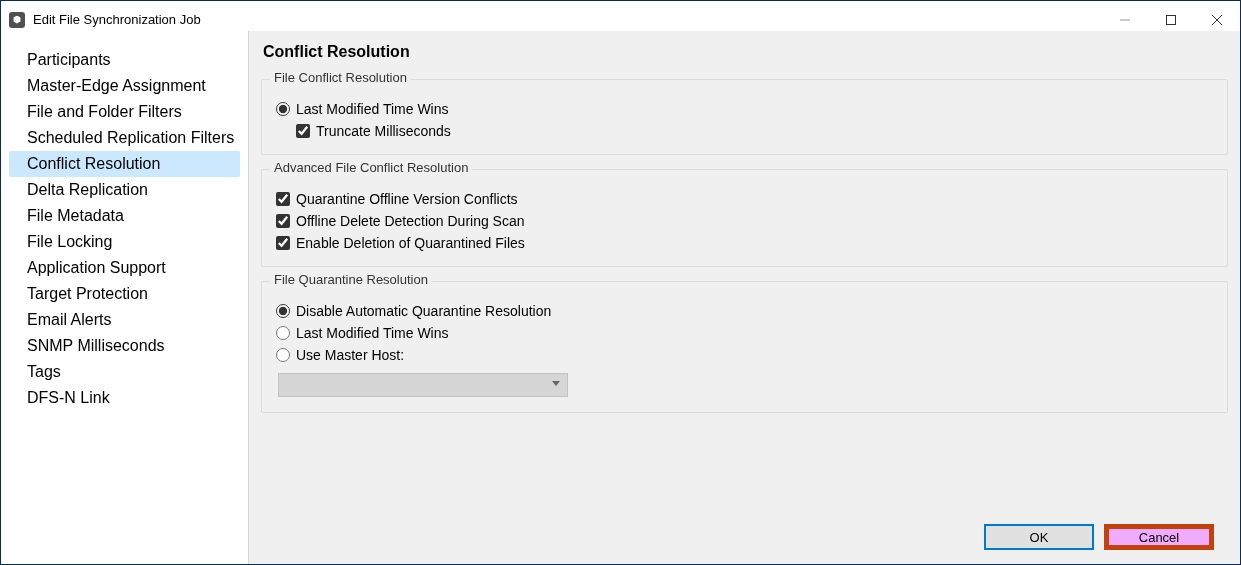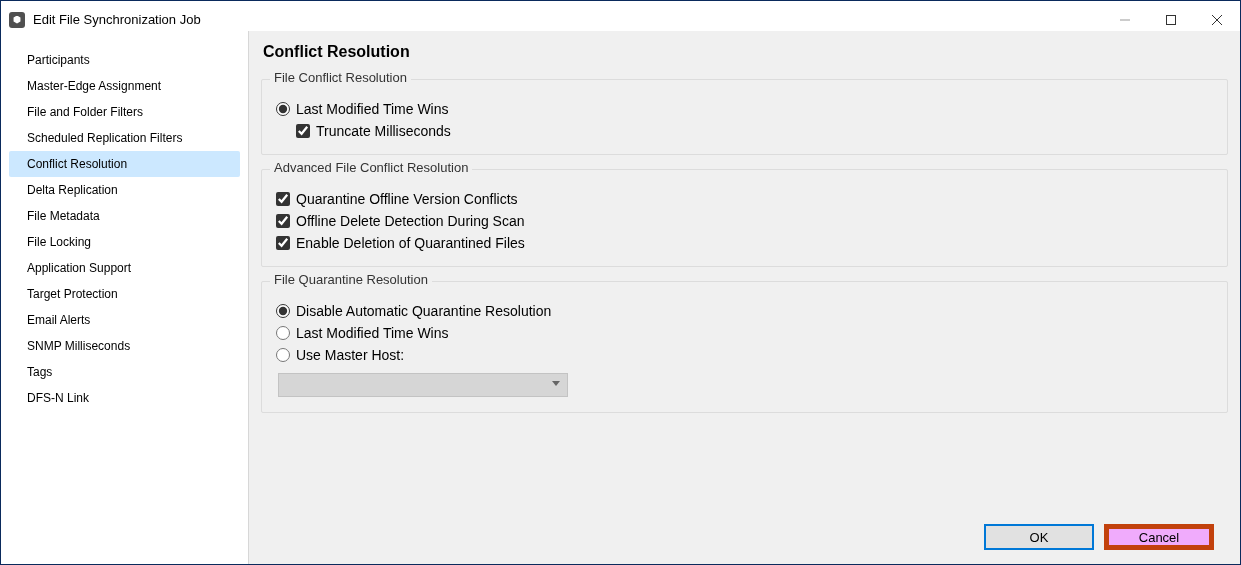--- a/index.html
+++ b/index.html
@@ -51,21 +51,21 @@
       display: flex;
     }
     .sidebar {
       width: 247px;
       background: #fff;
       padding: 16px 8px;
       overflow: auto;
     }
     .sidebar-item {
       padding: 2px 18px;
-      font-size: 12px;
+      font-size: 16px;
       line-height: 22px;
       color: #000;
       white-space: nowrap;
       border-radius: 2px;
       cursor: default;
     }
     .sidebar-item.selected {
       background: #cce8ff;
     }
     .main-panel {

